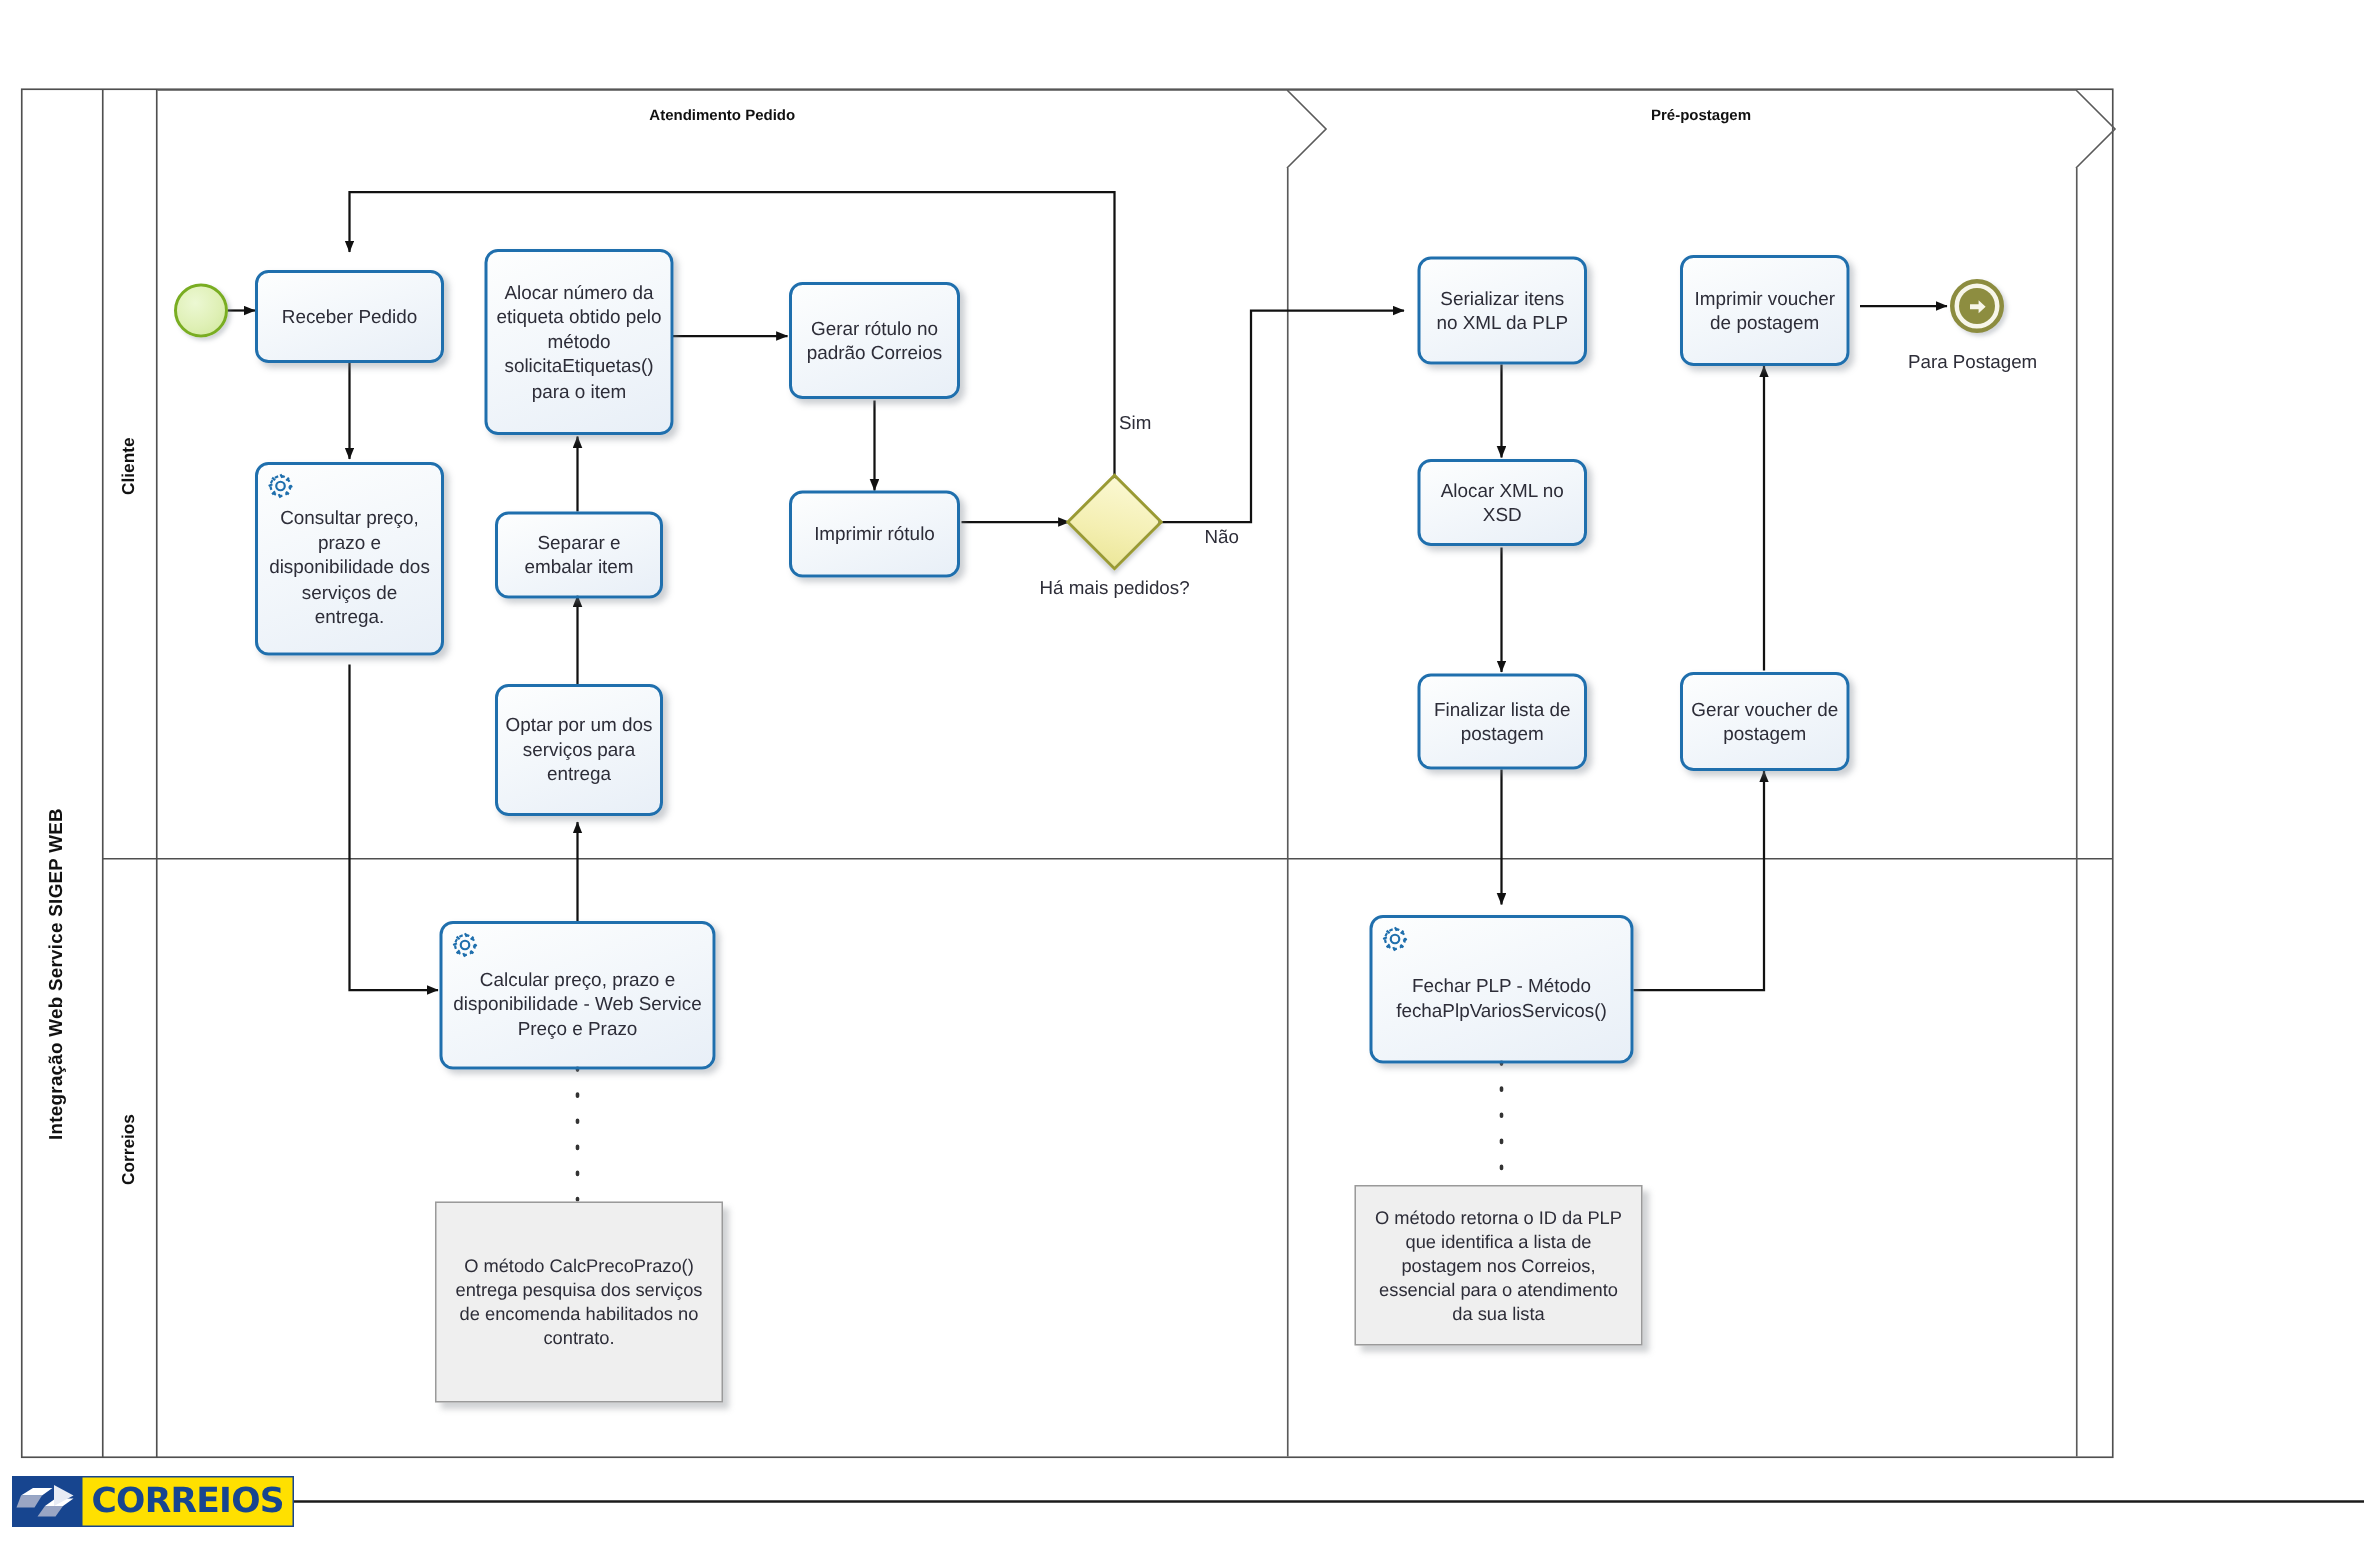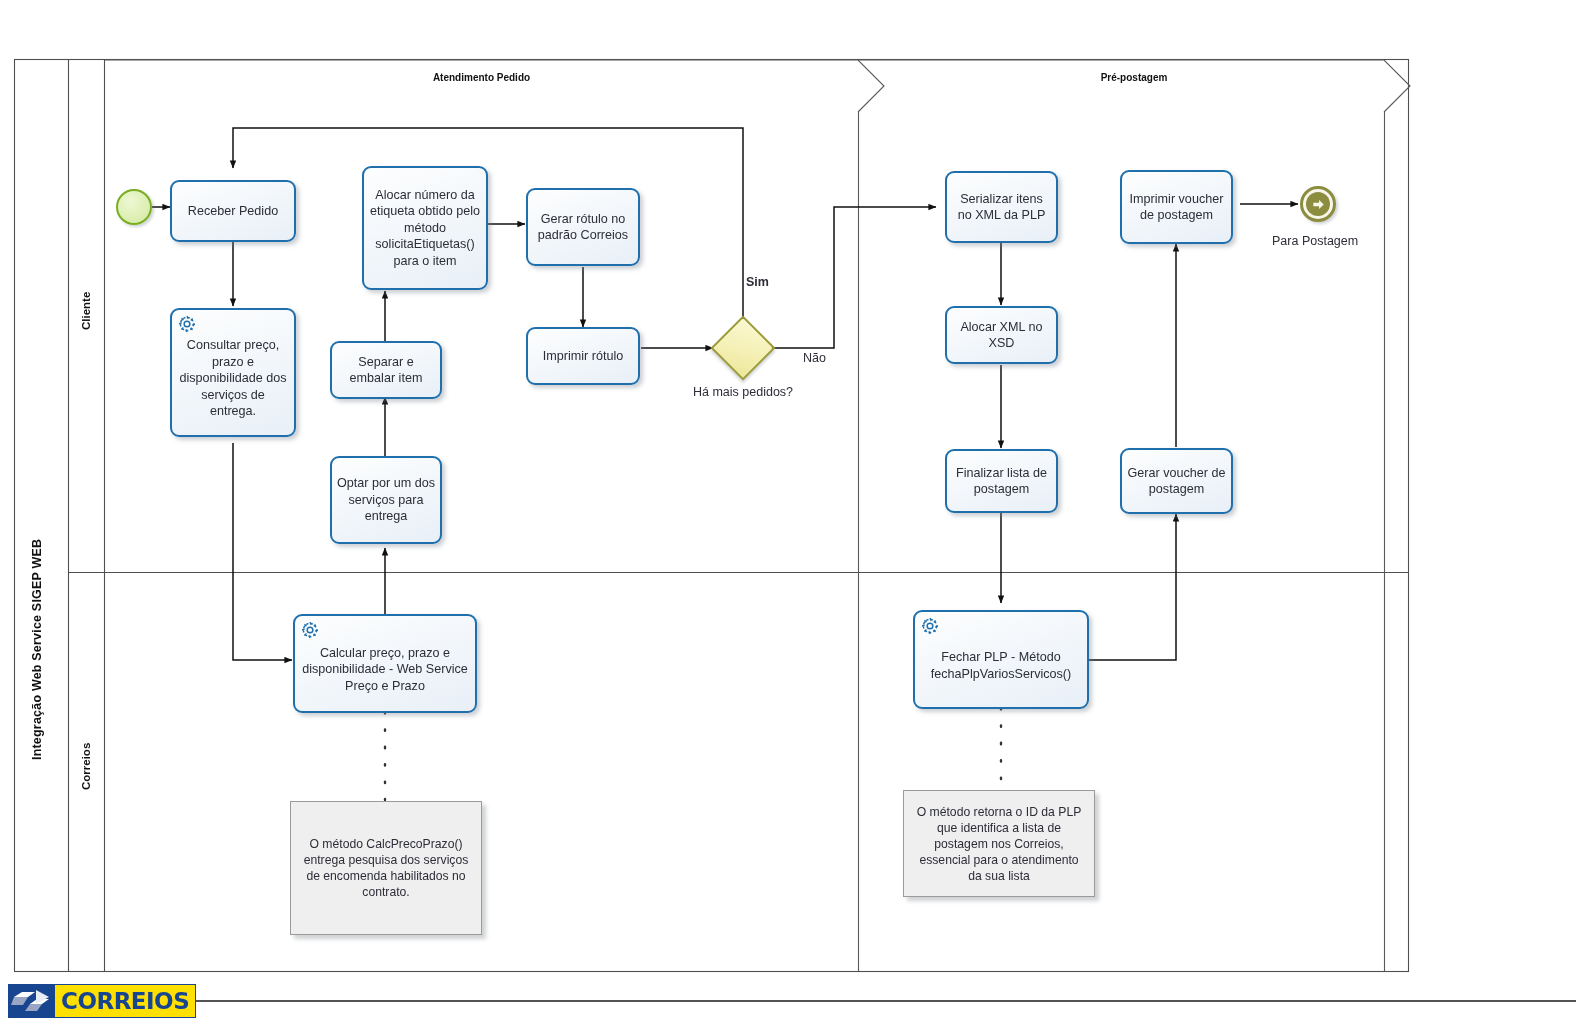--- a/index.html
+++ b/index.html
@@ -229,21 +229,21 @@
           <circle cx="12" cy="12" r="3.1"></circle>
           <path d="M12 3.4 L13.3 6.1 M20.6 12 L17.9 13.3 M12 20.6 L10.7 17.9 M3.4 12 L6.1 10.7
                    M18.1 5.9 L16.2 8.1 M18.1 18.1 L15.9 16.2 M5.9 18.1 L8.1 15.9 M5.9 5.9 L8.1 7.8"></path>
           <circle cx="12" cy="12" r="7.2" stroke-dasharray="2.6,2.3"></circle>
         </g>
       </svg>
     </span>
     <span class="label">Consultar preço, prazo e disponibilidade dos serviços de entrega.</span>
   </div>
 
-  <div class="task" style="left:323px; top:166px; width:126px; height:124px;margin-left:39px;">
+  <div class="task" style="left:323px; top:166px; width:126px; height:124px;">
     <span class="label">Alocar número da etiqueta obtido pelo método solicitaEtiquetas() para o item</span>
   </div>
 
   <div class="task" style="left:330px; top:341px; width:112px; height:58px;">
     <span class="label">Separar e embalar item</span>
   </div>
 
   <div class="task" style="left:330px; top:456px; width:112px; height:88px;">
     <span class="label">Optar por um dos serviços para entrega</span>
   </div>
@@ -252,21 +252,21 @@
     <span class="label">Gerar rótulo no padrão Correios</span>
   </div>
 
   <div class="task" style="left:526px; top:327px; width:114px; height:58px;">
     <span class="label">Imprimir rótulo</span>
   </div>
 
   <div class="gateway" style="left:720px; top:325px;"></div>
   <div class="gateway-label" style="left:693px; top:384px; width:100px;">Há mais pedidos?</div>
 
-  <div class="flow-label" style="left:746px; top:275px;font-weight:bold;">Sim</div>
+  <div class="flow-label" style="left:746px; top:275px;">Sim</div>
   <div class="flow-label" style="left:803px; top:351px;">Não</div>
 
   <div class="task" style="left:945px; top:171px; width:113px; height:72px;">
     <span class="label">Serializar itens no XML da PLP</span>
   </div>
 
   <div class="task" style="left:945px; top:306px; width:113px; height:58px;">
     <span class="label">Alocar XML no XSD</span>
   </div>
 

